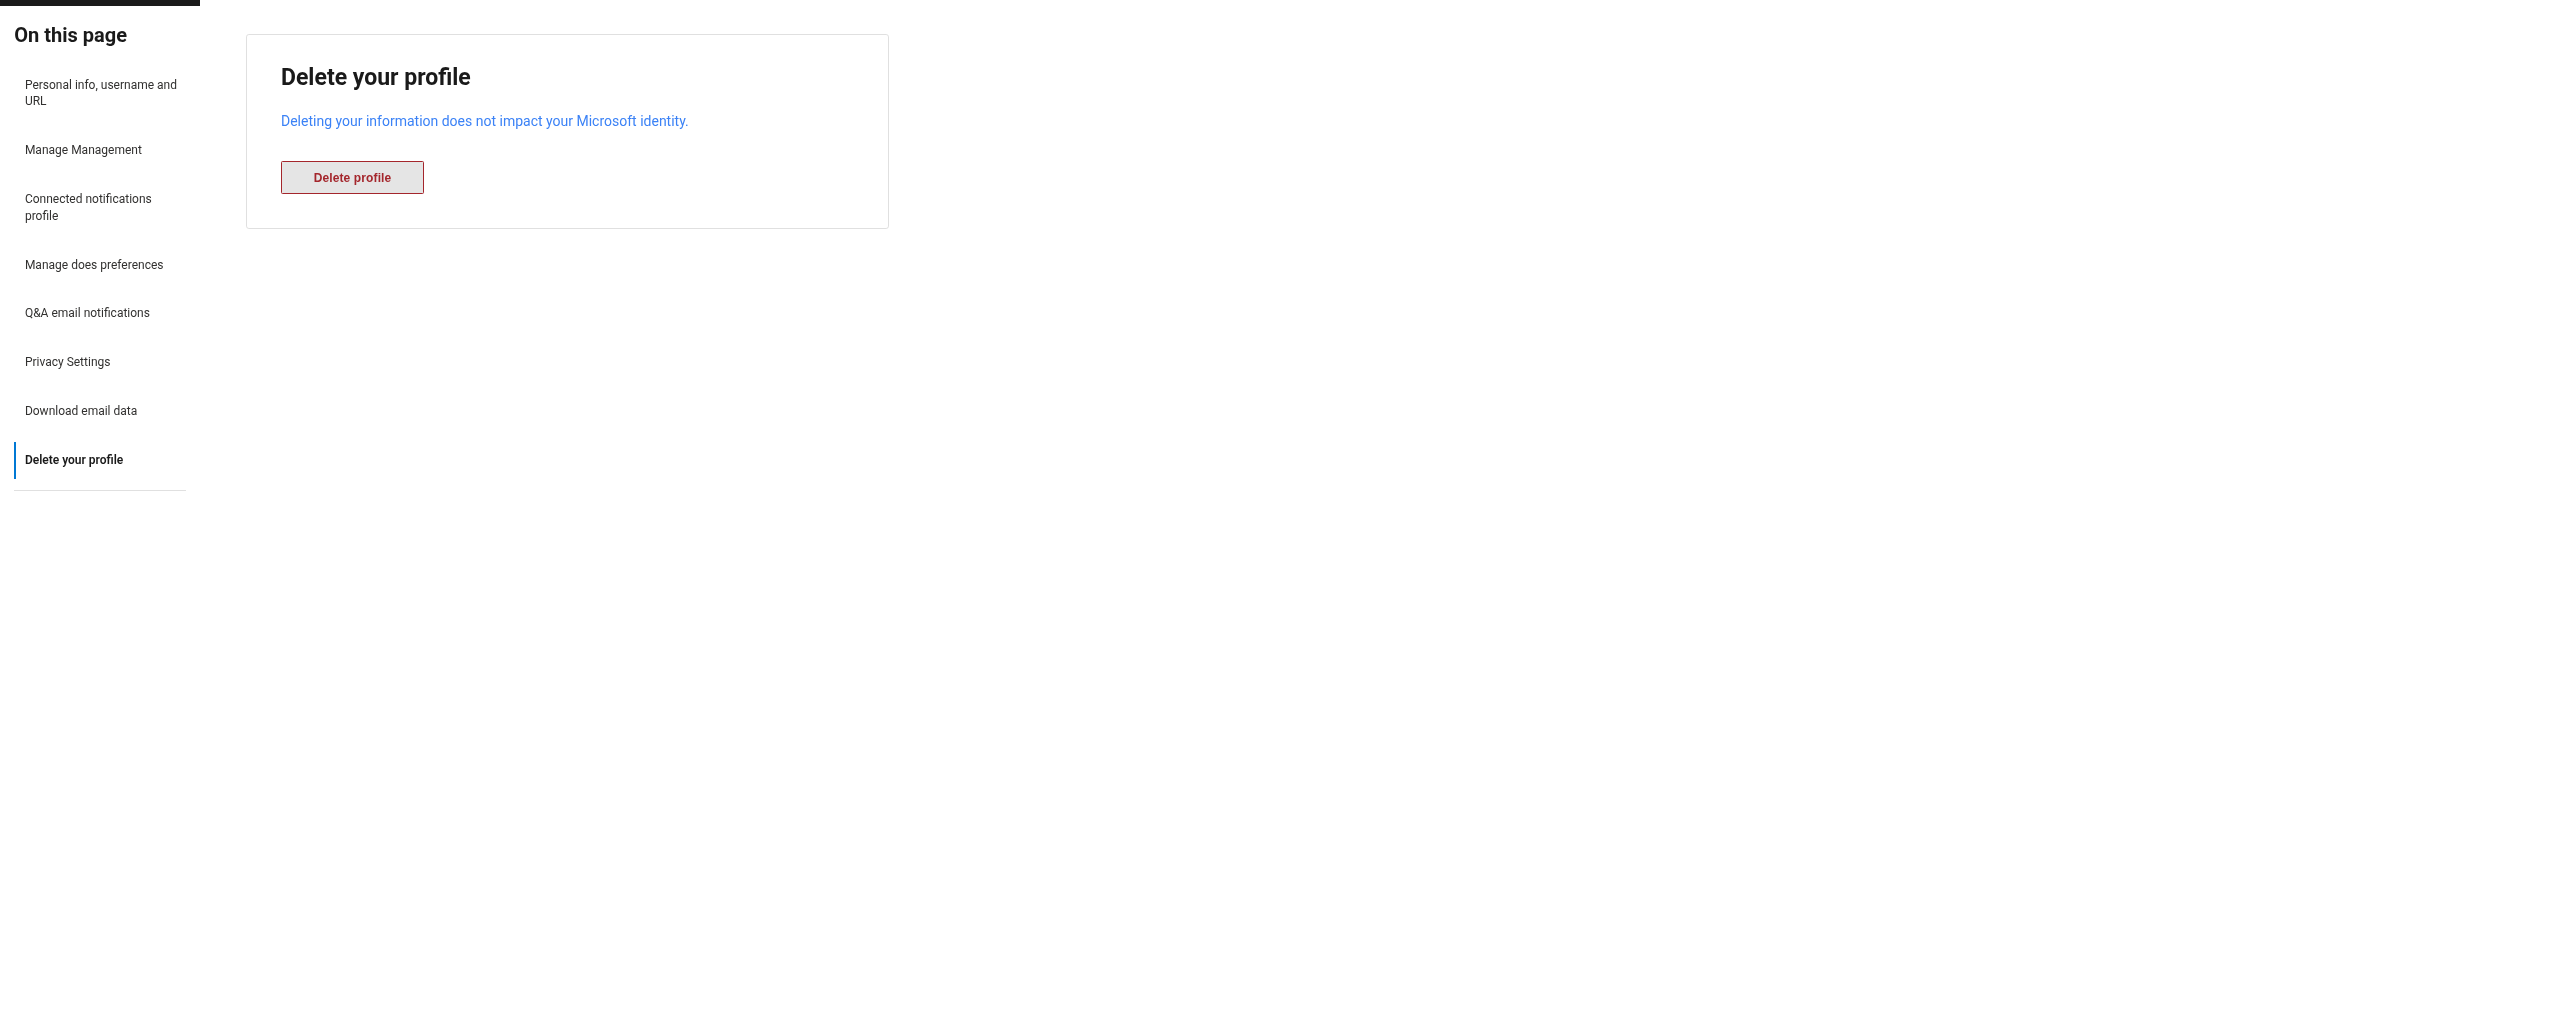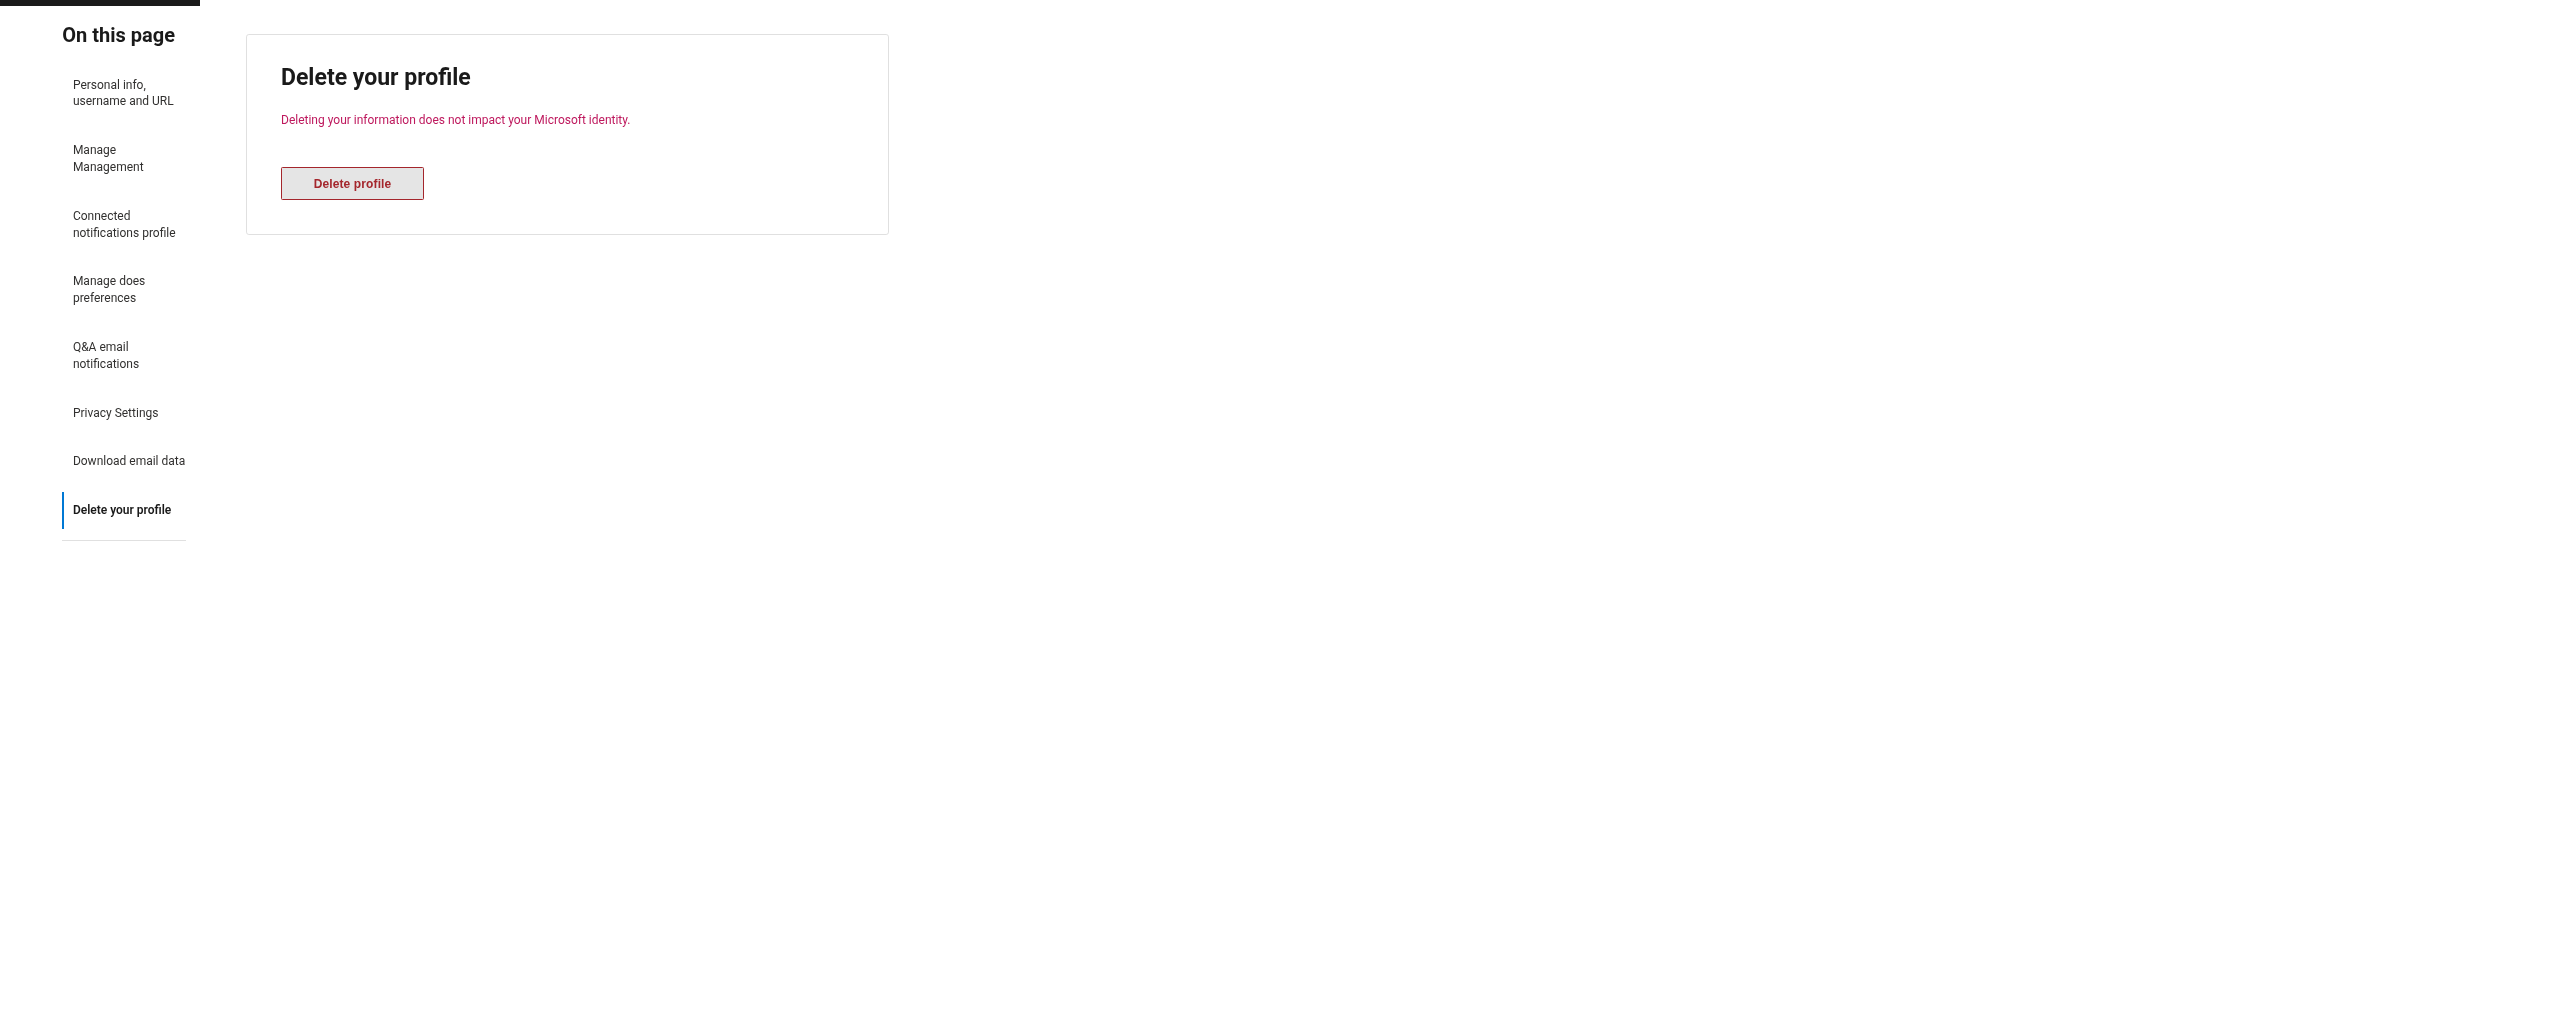--- a/index.html
+++ b/index.html
@@ -27,21 +27,20 @@
     }
 
     .sidebar-top-bar {
       height: 5.7px;
       background: #1a1a1a;
       width: 100%;
     }
 
     .sidebar-content {
       padding: 17px 14.3px 0 14.3px;
-      margin-left: 48px;
     }
 
     .sidebar-title {
       font-size: 20px;
       font-weight: 700;
       color: #1a1a1a;
       margin-bottom: 20px;
       line-height: 1.2;
     }
 
@@ -90,23 +89,23 @@
 
     .section-title {
       font-size: 23px;
       font-weight: 700;
       color: #1a1a1a;
       margin-bottom: 20px;
       line-height: 1.2;
     }
 
     .section-description {
-      font-size: 12px;
-      color: #be185d;
-      margin-bottom: 38px;
+      font-size: 14px;
+      color: #3b82f6;
+      margin-bottom: 29px;
       line-height: 1.5;
     }
 
     .delete-button {
       display: inline-block;
       padding: 8.6px 23px;
       border: 1.4px solid #a4262c;
       background: #e5e5e5;
       color: #a4262c;
       font-size: 12px;

